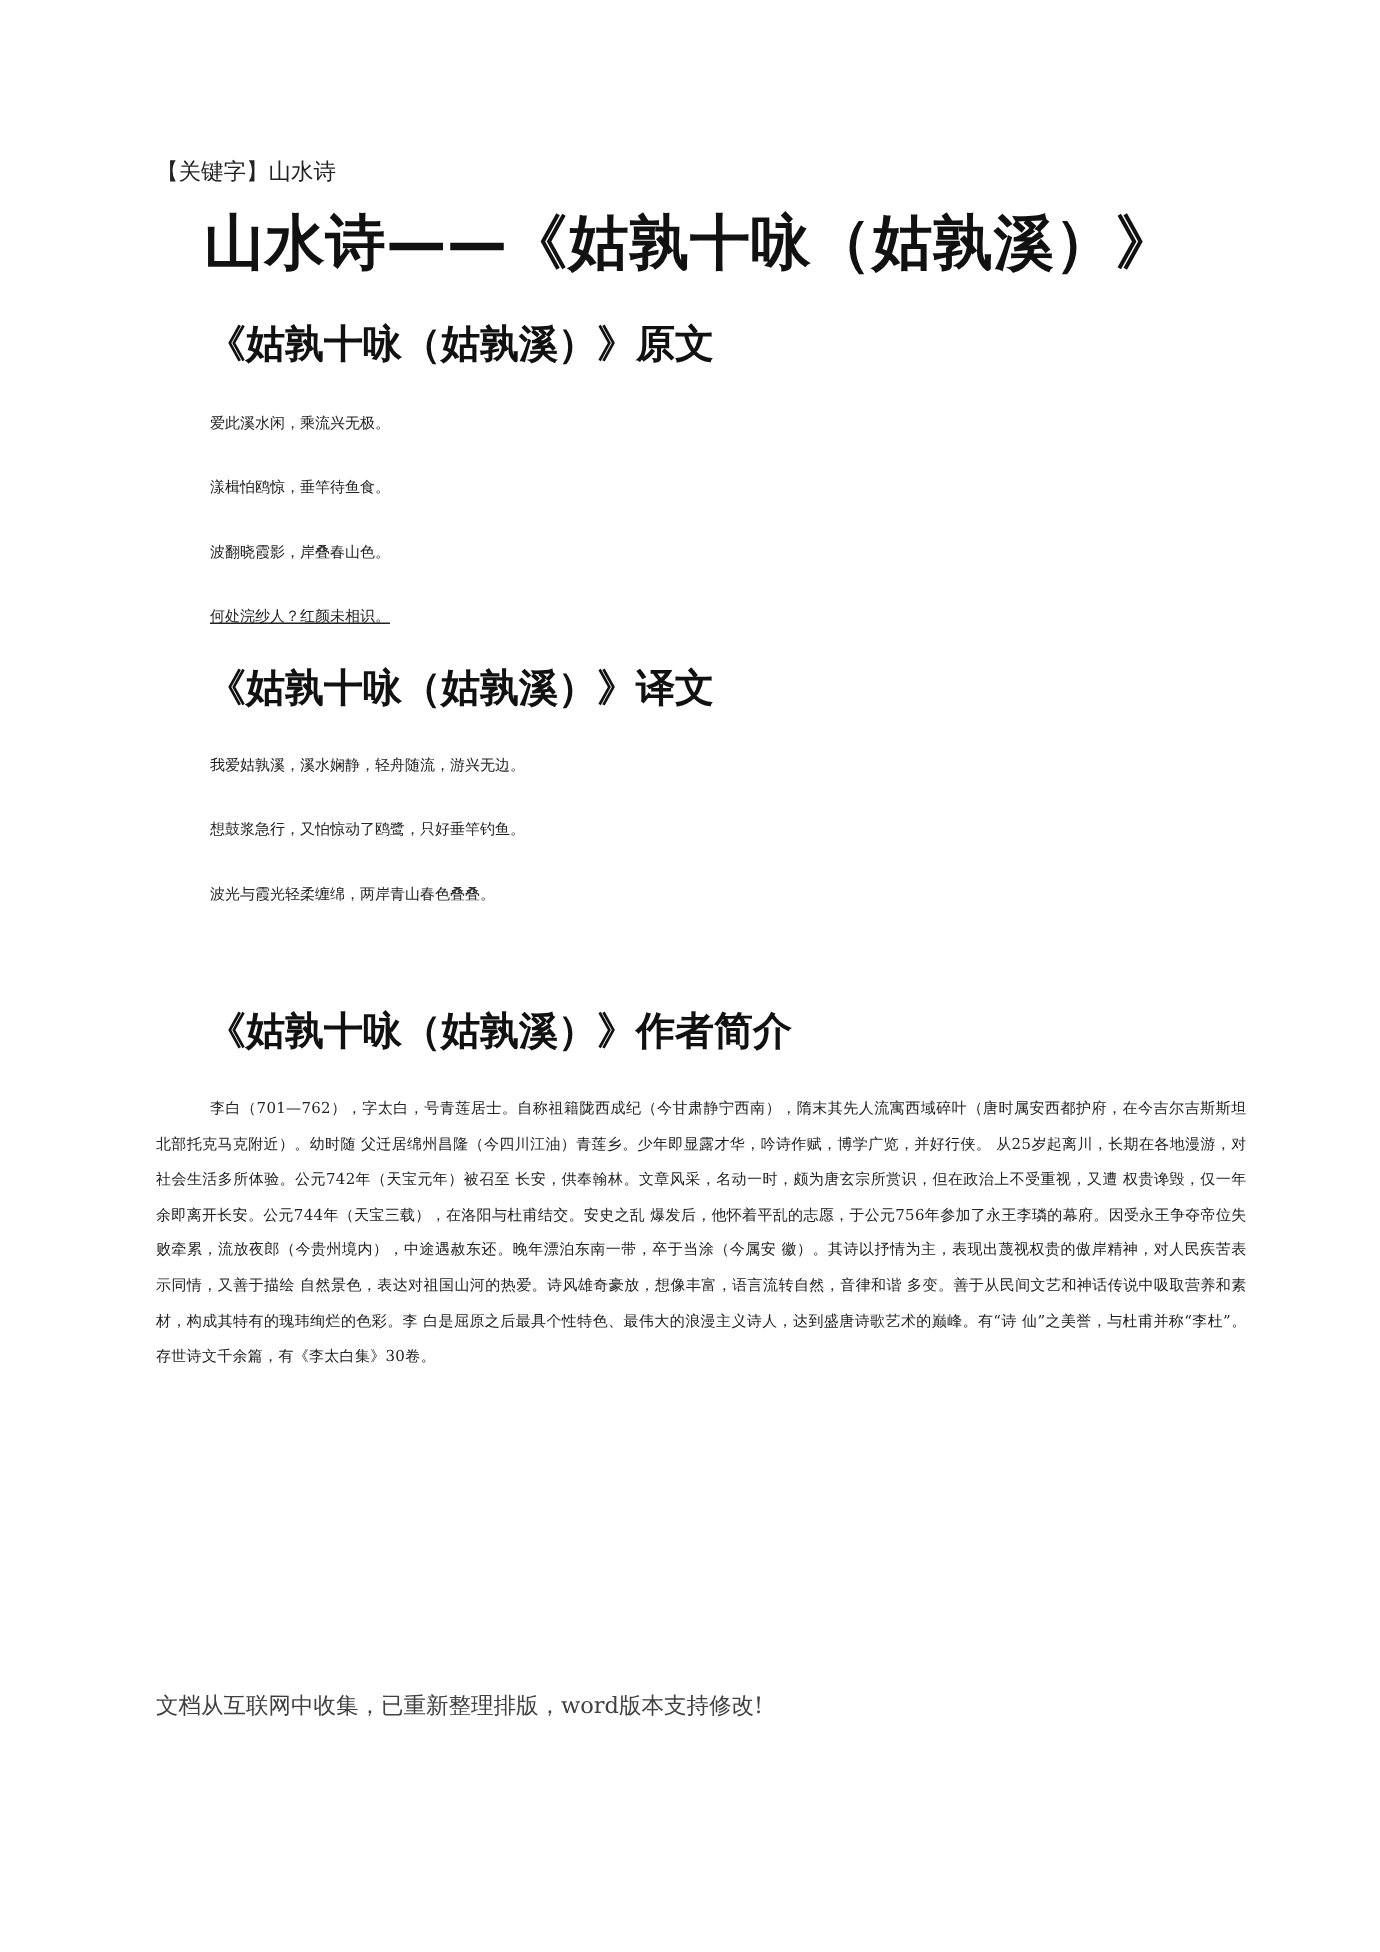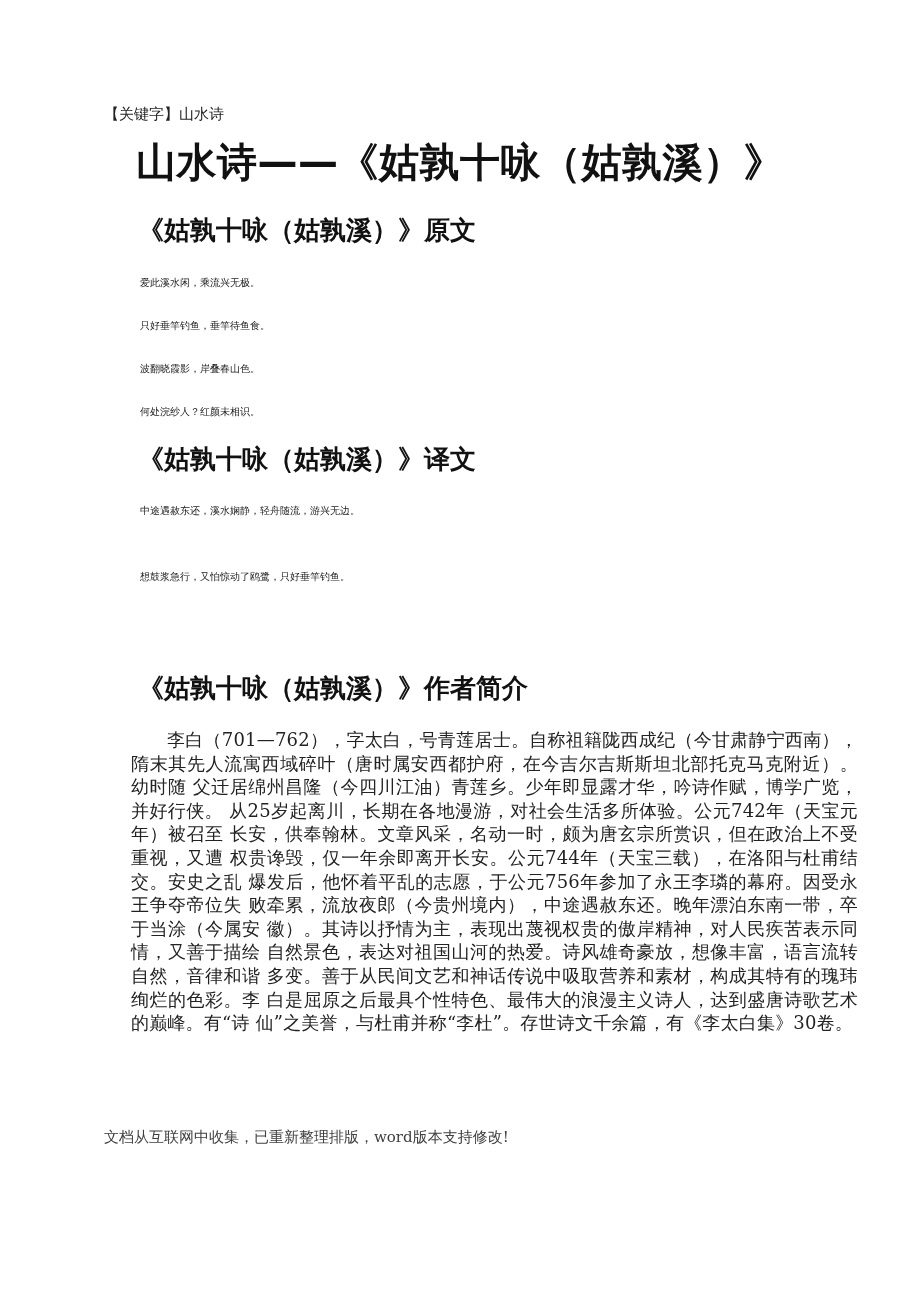--- a/index.html
+++ b/index.html
@@ -23,47 +23,47 @@
     position: absolute; left: 138px;
     font-family: "DejaVu Sans", "Liberation Sans", sans-serif;
     font-size: 26px; font-weight: bold; line-height: 30px; color: #111;
   }
   .line {
     position: absolute; left: 140px;
     font-size: 10px; line-height: 20px; color: #222;
   }
   .bio {
     position: absolute; left: 104px; width: 727px; top: 728px;
-    font-size: 18px; line-height: 23.6px; color: #222;
+    font-size: 10px; line-height: 23.6px; color: #222;
     text-align: justify; text-indent: 36px;
     letter-spacing: 0.2px;
-    margin-left: 27px;
   }
   .footer-note {
     position: absolute; left: 104px; top: 1127px;
     font-size: 15px; line-height: 20px; color: #404040;
   }
 </style>
 </head>
 <body>
 
 <div class="page">
 
   <div class="keyword">【关键字】山水诗</div>
 
   <div class="doc-title">山水诗——《姑孰十咏（姑孰溪）》</div>
 
   <div class="section-heading" style="top:215px;">《姑孰十咏（姑孰溪）》原文</div>
   <div class="line" style="top:273px;">爱此溪水闲，乘流兴无极。</div>
-  <div class="line" style="top:316px;">只好垂竿钓鱼，垂竿待鱼食。</div>
+  <div class="line" style="top:316px;">漾楫怕鸥惊，垂竿待鱼食。</div>
   <div class="line" style="top:359px;">波翻晓霞影，岸叠春山色。</div>
-  <div class="line" style="top:402px;">何处浣纱人？红颜未相识。</div>
+  <div class="line" style="top:402px;text-decoration:underline;">何处浣纱人？红颜未相识。</div>
 
   <div class="section-heading" style="top:444px;">《姑孰十咏（姑孰溪）》译文</div>
-  <div class="line" style="top:501px;">中途遇赦东还，溪水娴静，轻舟随流，游兴无边。</div>
-  <div class="line" style="top:567px;">想鼓浆急行，又怕惊动了鸥鹭，只好垂竿钓鱼。</div>
+  <div class="line" style="top:501px;">我爱姑孰溪，溪水娴静，轻舟随流，游兴无边。</div>
+  <div class="line" style="top:544px;">想鼓浆急行，又怕惊动了鸥鹭，只好垂竿钓鱼。</div>
+  <div class="line" style="top:587px;">波光与霞光轻柔缠绵，两岸青山春色叠叠。</div>
 
   <div class="section-heading" style="top:673px;">《姑孰十咏（姑孰溪）》作者简介</div>
   <div class="bio">李白（701—762），字太白，号青莲居士。自称祖籍陇西成纪（今甘肃静宁西南），隋末其先人流寓西域碎叶（唐时属安西都护府，在今吉尔吉斯斯坦北部托克马克附近）。幼时随 父迁居绵州昌隆（今四川江油）青莲乡。少年即显露才华，吟诗作赋，博学广览，并好行侠。 从25岁起离川，长期在各地漫游，对社会生活多所体验。公元742年（天宝元年）被召至 长安，供奉翰林。文章风采，名动一时，颇为唐玄宗所赏识，但在政治上不受重视，又遭 权贵谗毁，仅一年余即离开长安。公元744年（天宝三载），在洛阳与杜甫结交。安史之乱 爆发后，他怀着平乱的志愿，于公元756年参加了永王李璘的幕府。因受永王争夺帝位失 败牵累，流放夜郎（今贵州境内），中途遇赦东还。晚年漂泊东南一带，卒于当涂（今属安 徽）。其诗以抒情为主，表现出蔑视权贵的傲岸精神，对人民疾苦表示同情，又善于描绘 自然景色，表达对祖国山河的热爱。诗风雄奇豪放，想像丰富，语言流转自然，音律和谐 多变。善于从民间文艺和神话传说中吸取营养和素材，构成其特有的瑰玮绚烂的色彩。李 白是屈原之后最具个性特色、最伟大的浪漫主义诗人，达到盛唐诗歌艺术的巅峰。有“诗 仙”之美誉，与杜甫并称“李杜”。存世诗文千余篇，有《李太白集》30卷。</div>
 
   <div class="footer-note">文档从互联网中收集，已重新整理排版，word版本支持修改!</div>
 
 </div>
 
 </body></html>

